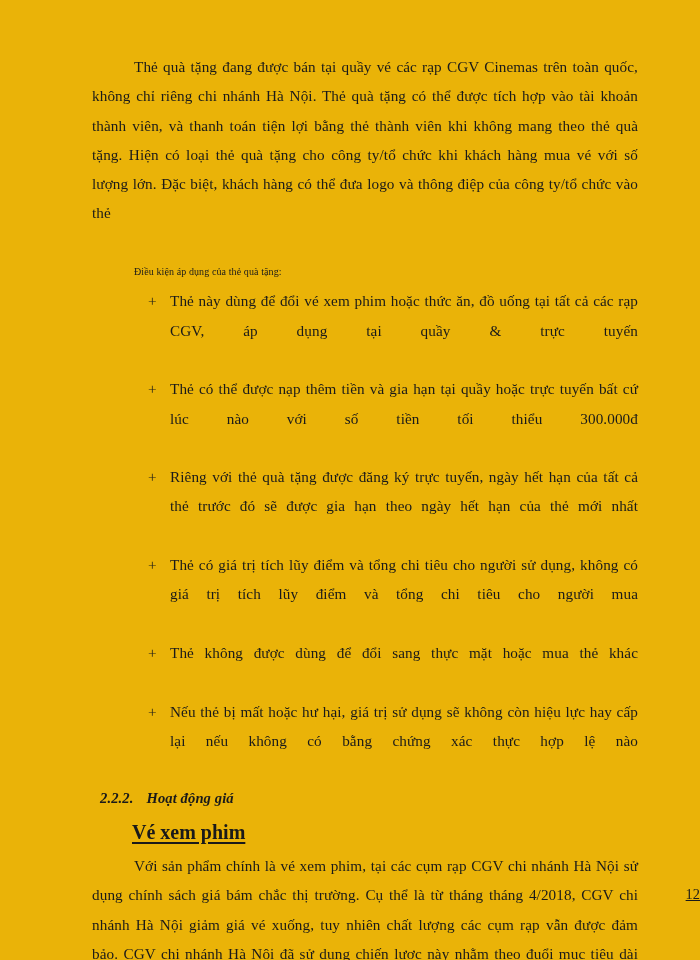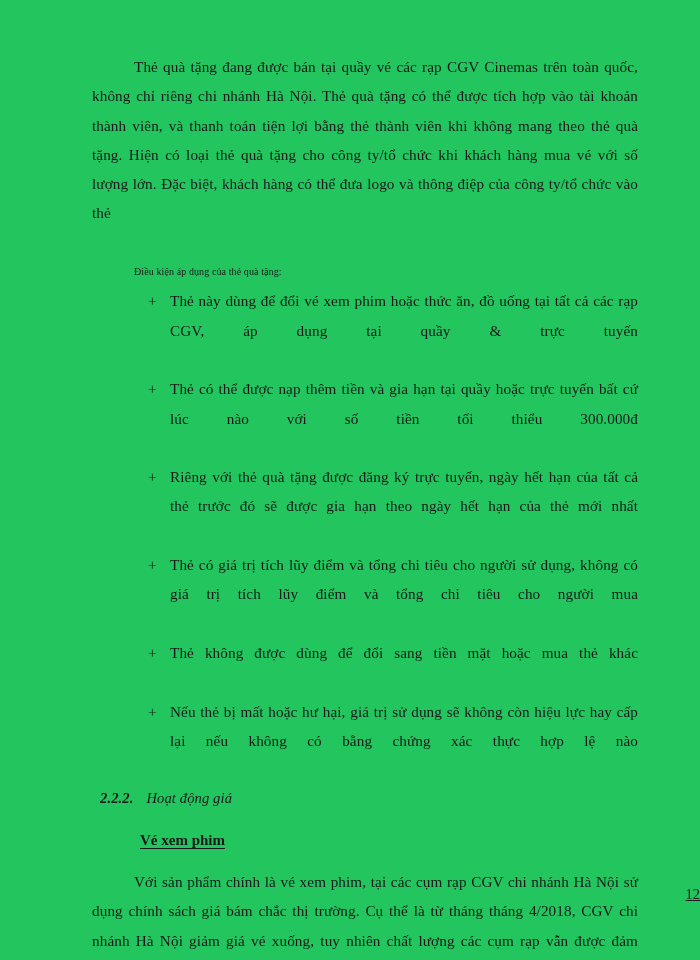--- a/index.html
+++ b/index.html
@@ -12,21 +12,21 @@
     height: 960px;
     position: relative;
     font-family: "Liberation Serif", "DejaVu Serif", serif;
     color: #1a1a1a;
     overflow: hidden;
   }
 
   .page {
     position: absolute;
     inset: 0;
-    background: #22c55e;
+    background: #eab308;
   }
 
   .content {
     position: absolute;
     left: 92px;
     top: 52px;
     width: 546px;
   }
 
   
@@ -96,29 +96,29 @@
     padding-left: 8px;
     letter-spacing: 0.1px;
   }
   .heading-num .num {
     font-style: italic;
     font-weight: bold;
     text-align: center;
   }
   .heading-num .ttl {
     font-style: italic;
-    font-weight: normal;
+    font-weight: bold;
     margin-left: 13px;
   }
 
   .subheading {
-    font-size: 15px;
+    font-size: 20px;
     line-height: 29.3px;
     font-weight: bold;
-    margin: 8px;
+    margin: 0;
     padding-left: 40px;
   }
   .subheading .underlined {
     text-decoration: underline;
     text-underline-offset: 3px;
     padding-right: 6px;
   }
 
   .gap-sm { height: 4px; }
 
@@ -158,21 +158,21 @@
       <li class="bullet-item">
         <span class="marker">+</span>
         <span class="btext">Riêng với thẻ quà tặng được đăng ký trực tuyến, ngày hết hạn của tất cả thẻ trước đó sẽ được gia hạn theo ngày hết hạn của thẻ mới nhất</span>
       </li>
       <li class="bullet-item">
         <span class="marker">+</span>
         <span class="btext">Thẻ có giá trị tích lũy điểm và tổng chi tiêu cho người sử dụng, không có giá trị tích lũy điểm và tổng chi tiêu cho người mua</span>
       </li>
       <li class="bullet-item">
         <span class="marker">+</span>
-        <span class="btext">Thẻ không được dùng để đổi sang tiền mặt hoặc mua thẻ khác</span>
+        <span class="btext">Thẻ không được dùng để đổi sang thực mặt hoặc mua thẻ khác</span>
       </li>
       <li class="bullet-item">
         <span class="marker">+</span>
         <span class="btext">Nếu thẻ bị mất hoặc hư hại, giá trị sử dụng sẽ không còn hiệu lực hay cấp lại nếu không có bằng chứng xác thực hợp lệ nào</span>
       </li>
     </ul>
 
     <p class="heading-num">
       <span class="num">2.2.2.</span><span class="ttl">Hoạt động giá</span>
     </p>

